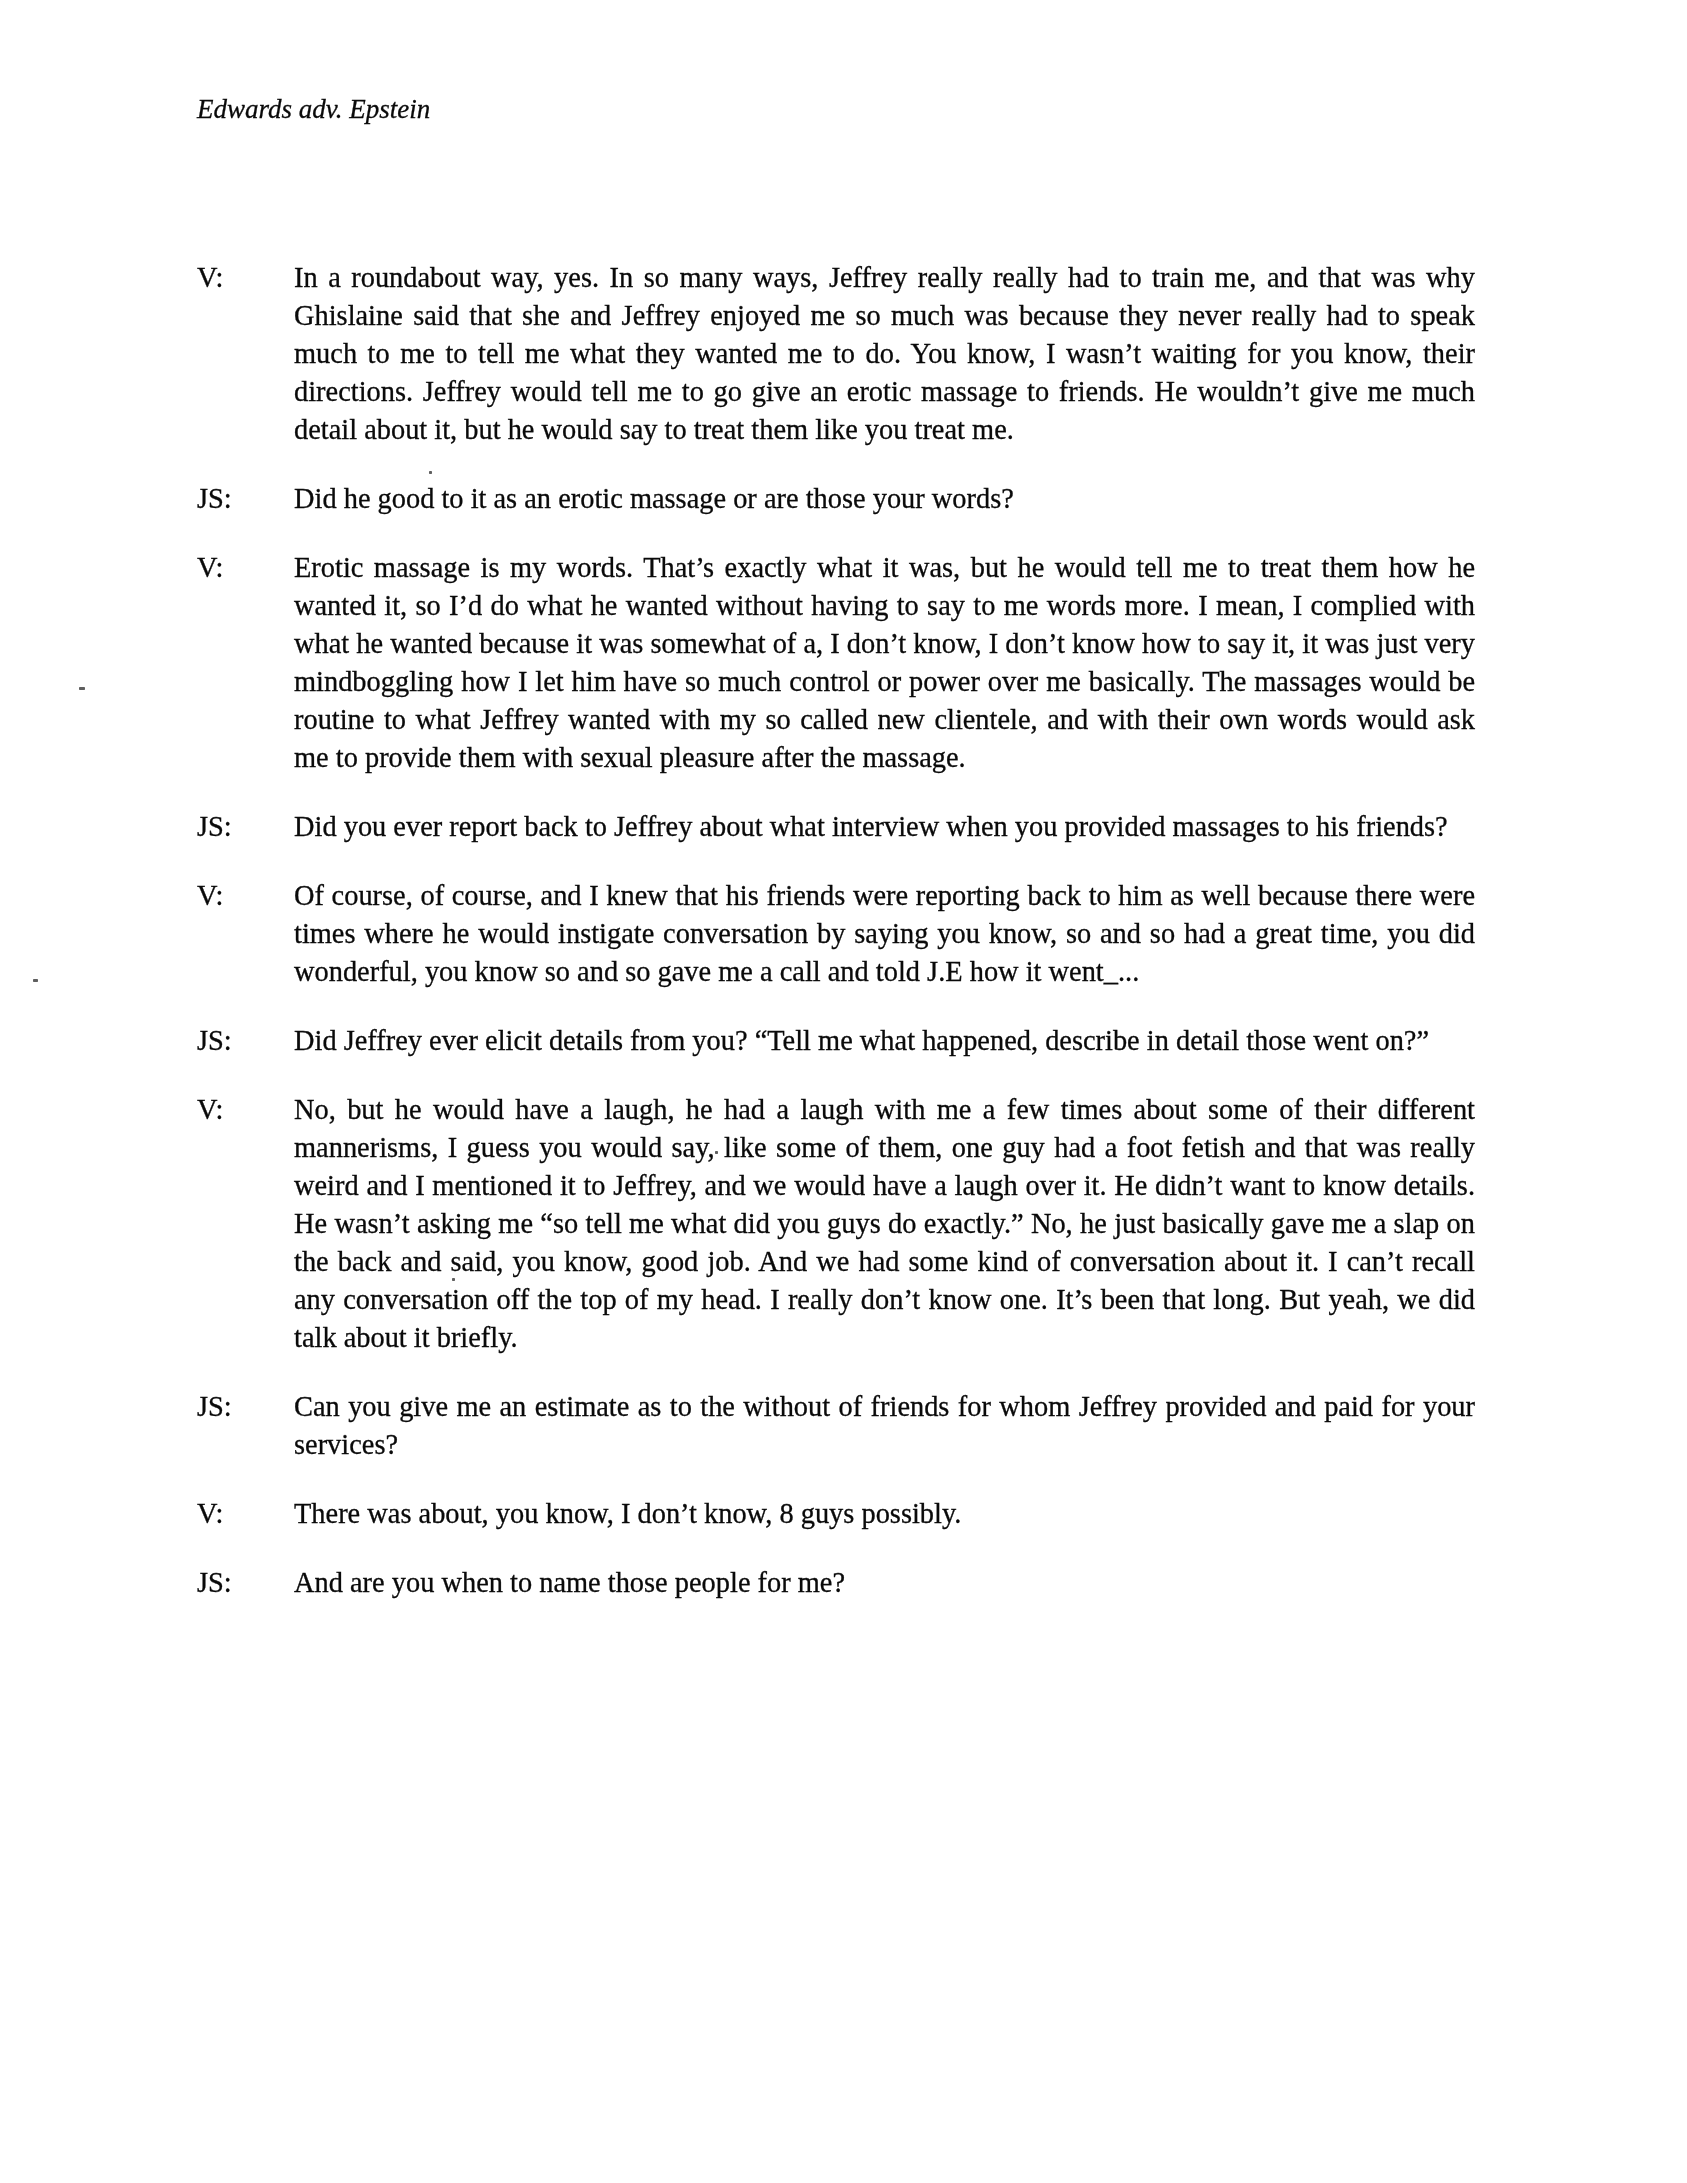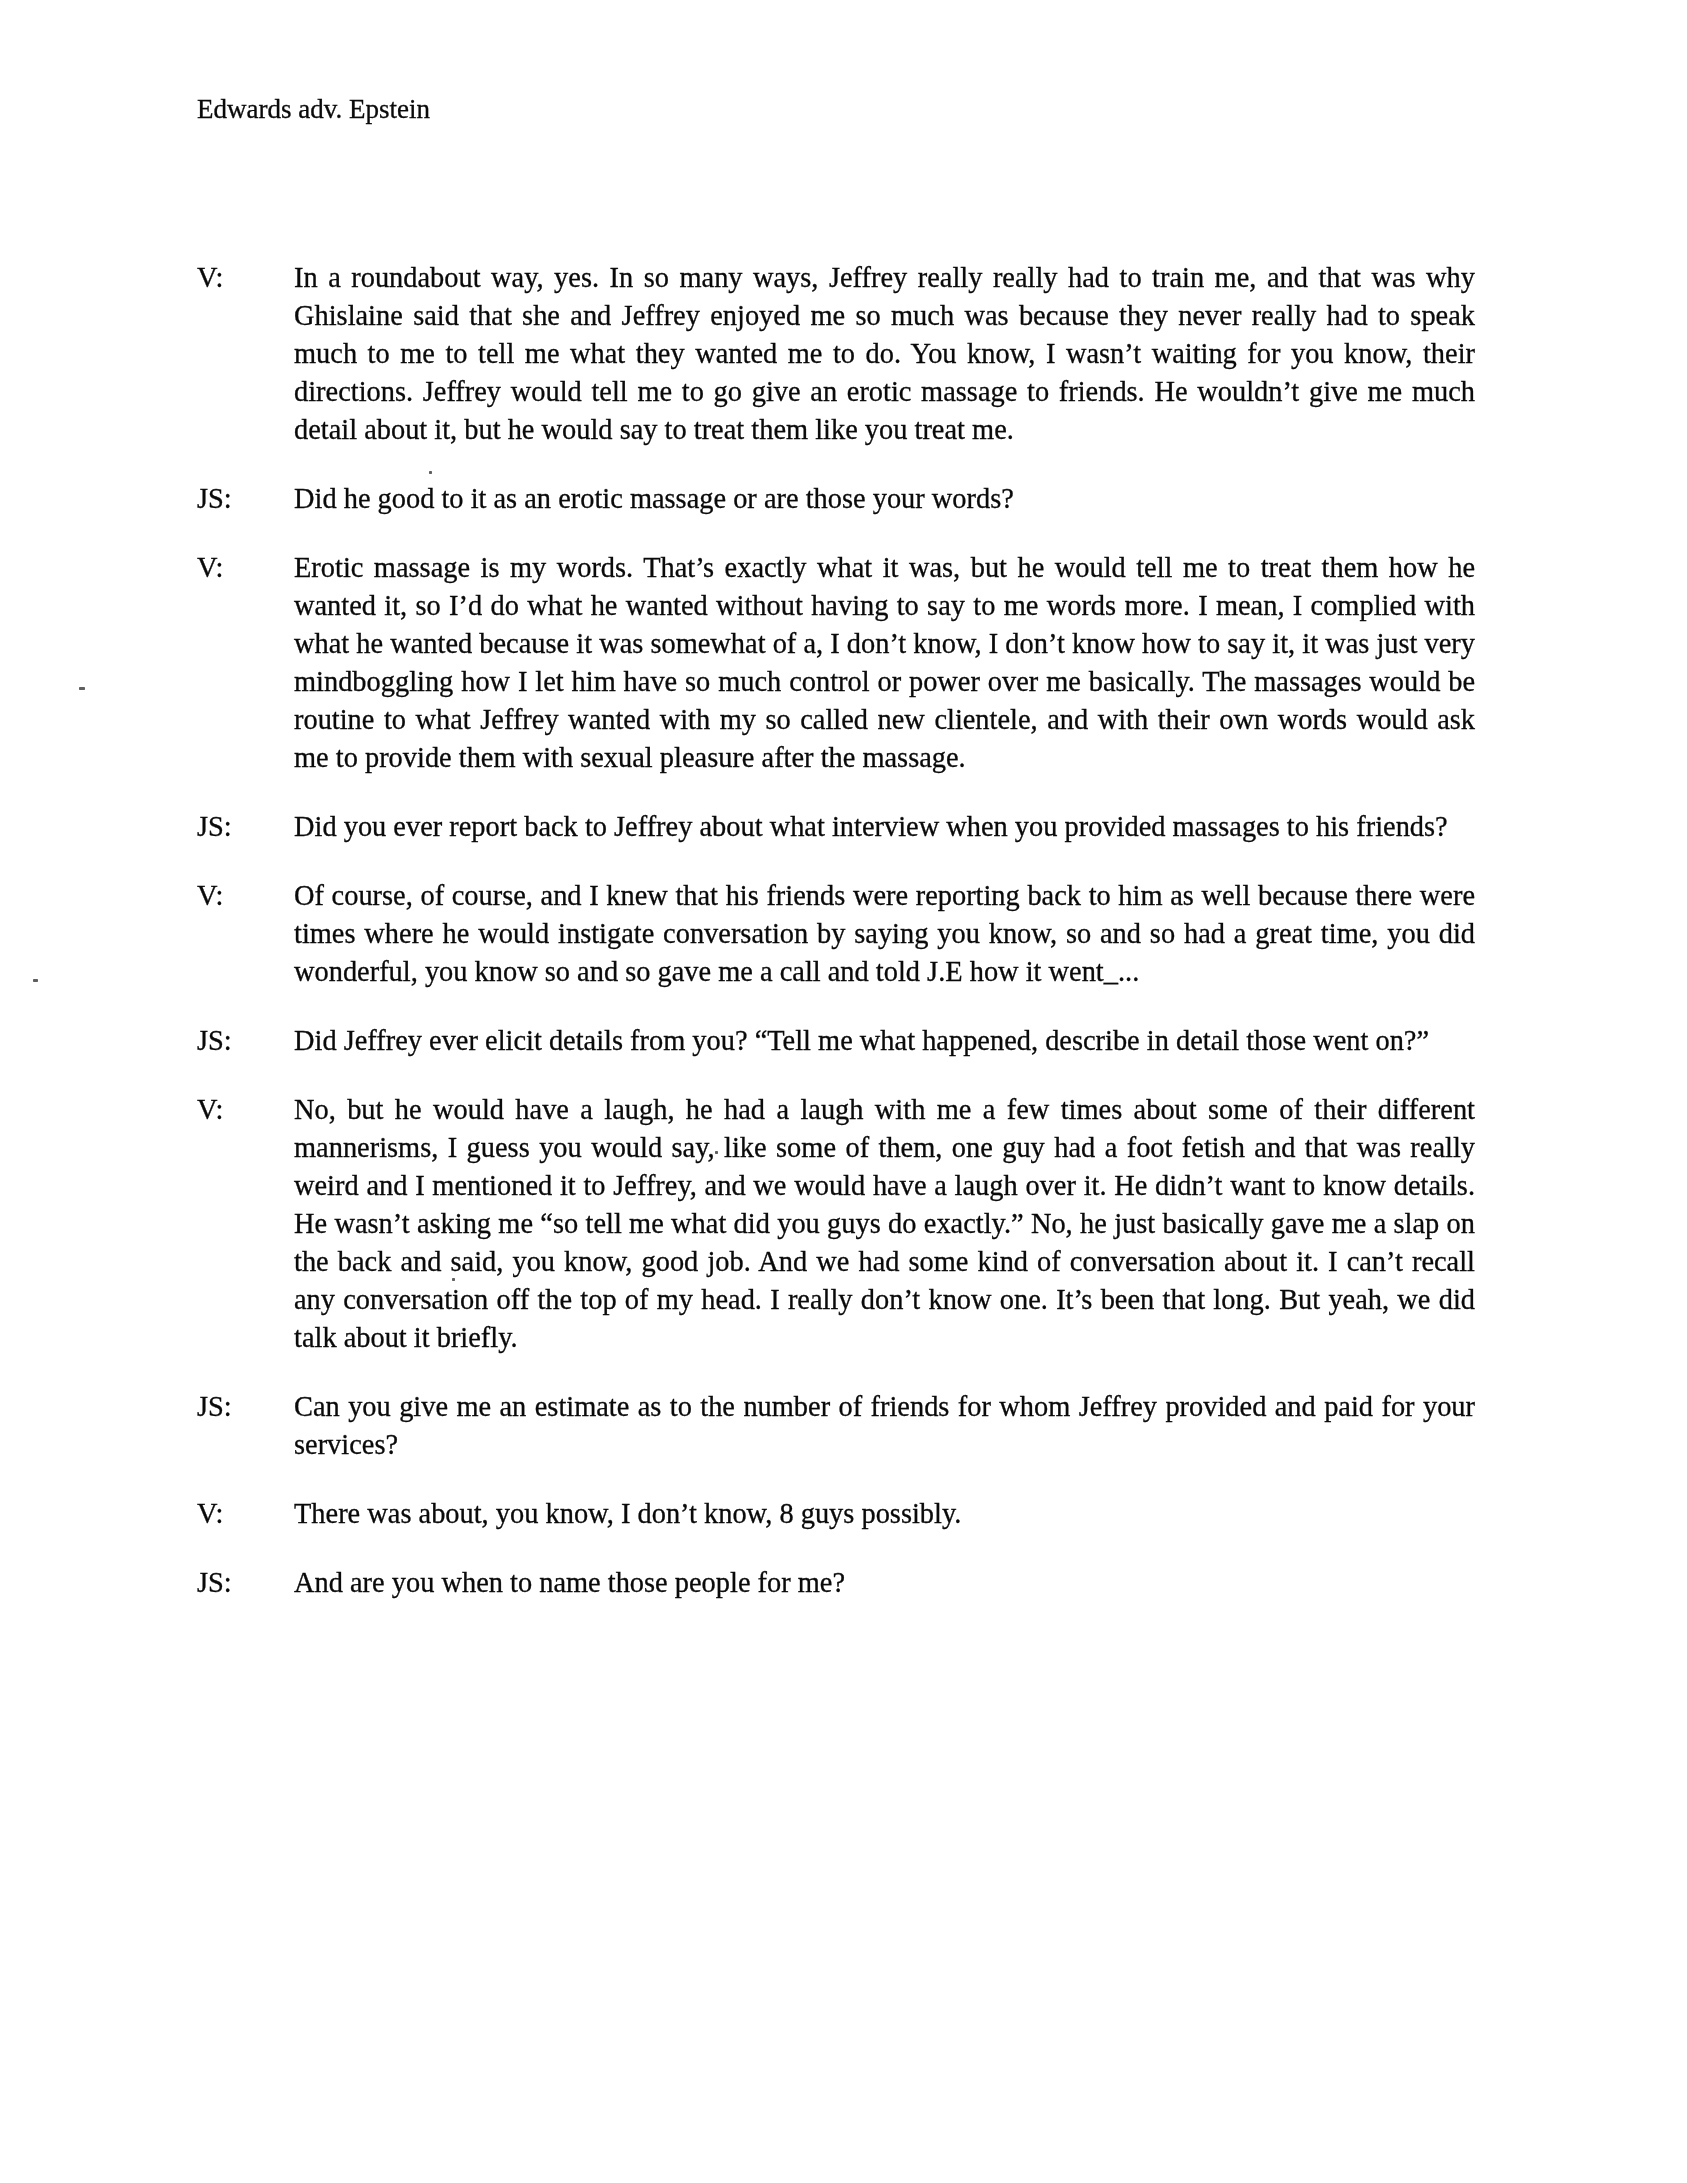--- a/index.html
+++ b/index.html
@@ -21,20 +21,21 @@
   .page-header, .dialogue {
     -webkit-text-stroke: 0.3px #0a0a0a;
   }
   .page-header {
     position: absolute;
     left: 197px;
     top: 91px;
     font-size: 27px;
     line-height: 36px;
     white-space: nowrap;
+    font-style: italic;
   }
   .dialogue {
     position: absolute;
     left: 197px;
     top: 259px;
     width: 1278px;
     font-size: 28.4px;
     line-height: 38px;
   }
   .entry {
@@ -99,21 +100,21 @@
       <div class="text">Did Jeffrey ever elicit details from you?  “Tell me what happened, describe in detail those went on?”</div>
     </div>
 
     <div class="entry">
       <div class="speaker">V:</div>
       <div class="text">No, but he would have a laugh, he had a laugh with me a few times about some of their different mannerisms, I guess you would say, like some of them, one guy had a foot fetish and that was really weird and I mentioned it to Jeffrey, and we would have a laugh over it.  He didn’t want to know details.  He wasn’t asking me “so tell me what did you guys do exactly.”  No, he just basically gave me a slap on the back and said, you know, good job. And we had some kind of conversation about it.  I can’t recall any conversation off the top of my head.  I really don’t know one. It’s been that long.  But yeah, we did talk about it briefly.</div>
     </div>
 
     <div class="entry">
       <div class="speaker">JS:</div>
-      <div class="text">Can you give me an estimate as to the number of friends for whom Jeffrey provided and paid for your services?</div>
+      <div class="text">Can you give me an estimate as to the without of friends for whom Jeffrey provided and paid for your services?</div>
     </div>
 
     <div class="entry">
       <div class="speaker">V:</div>
       <div class="text">There was about, you know, I don’t know, 8 guys possibly.</div>
     </div>
 
     <div class="entry">
       <div class="speaker">JS:</div>
       <div class="text">And are you when to name those people for me?</div>

